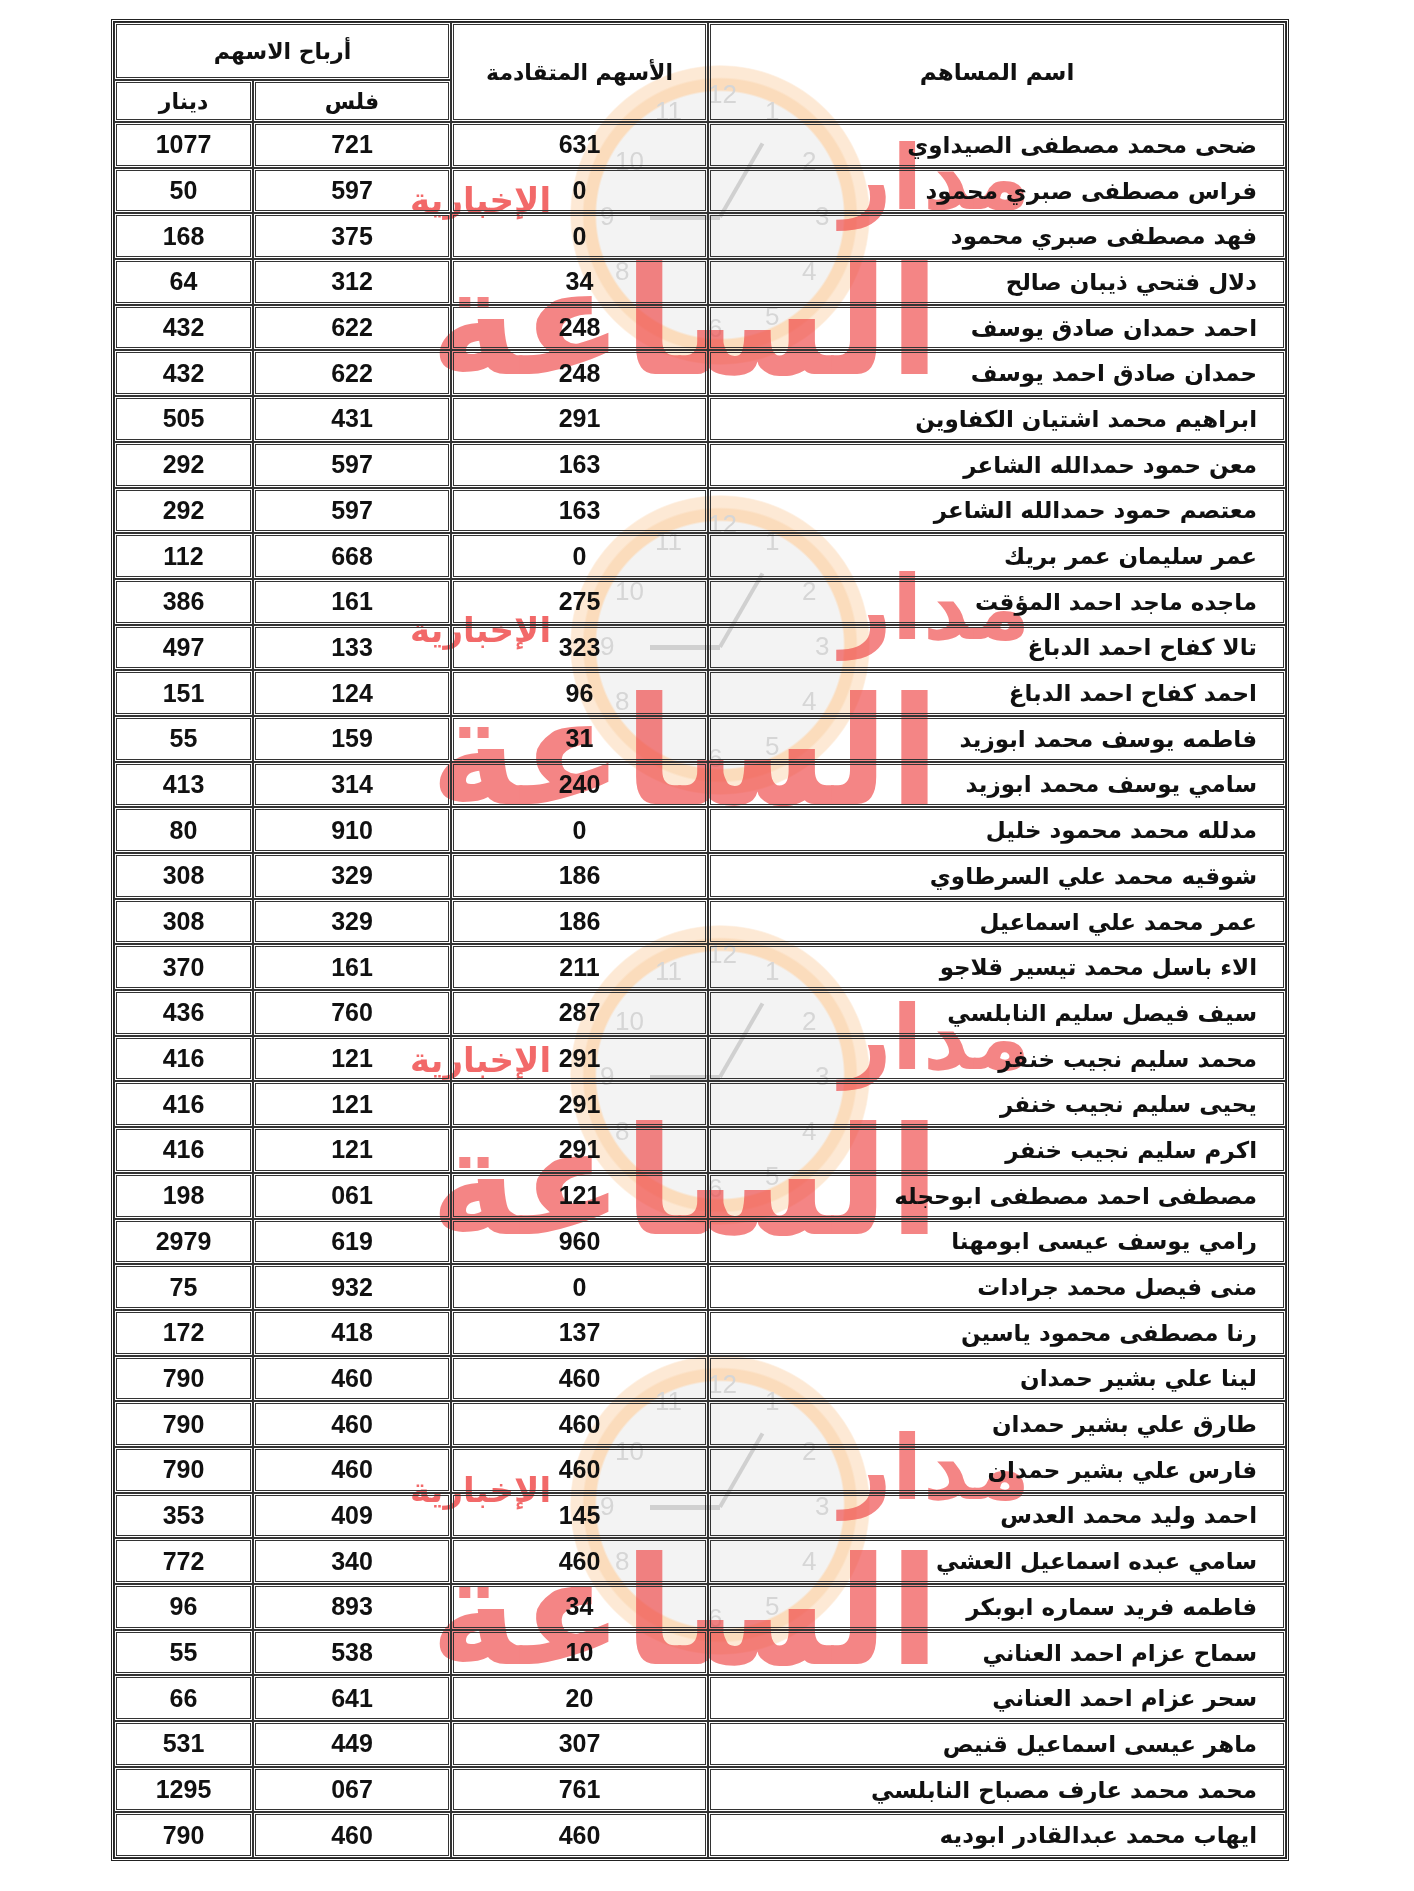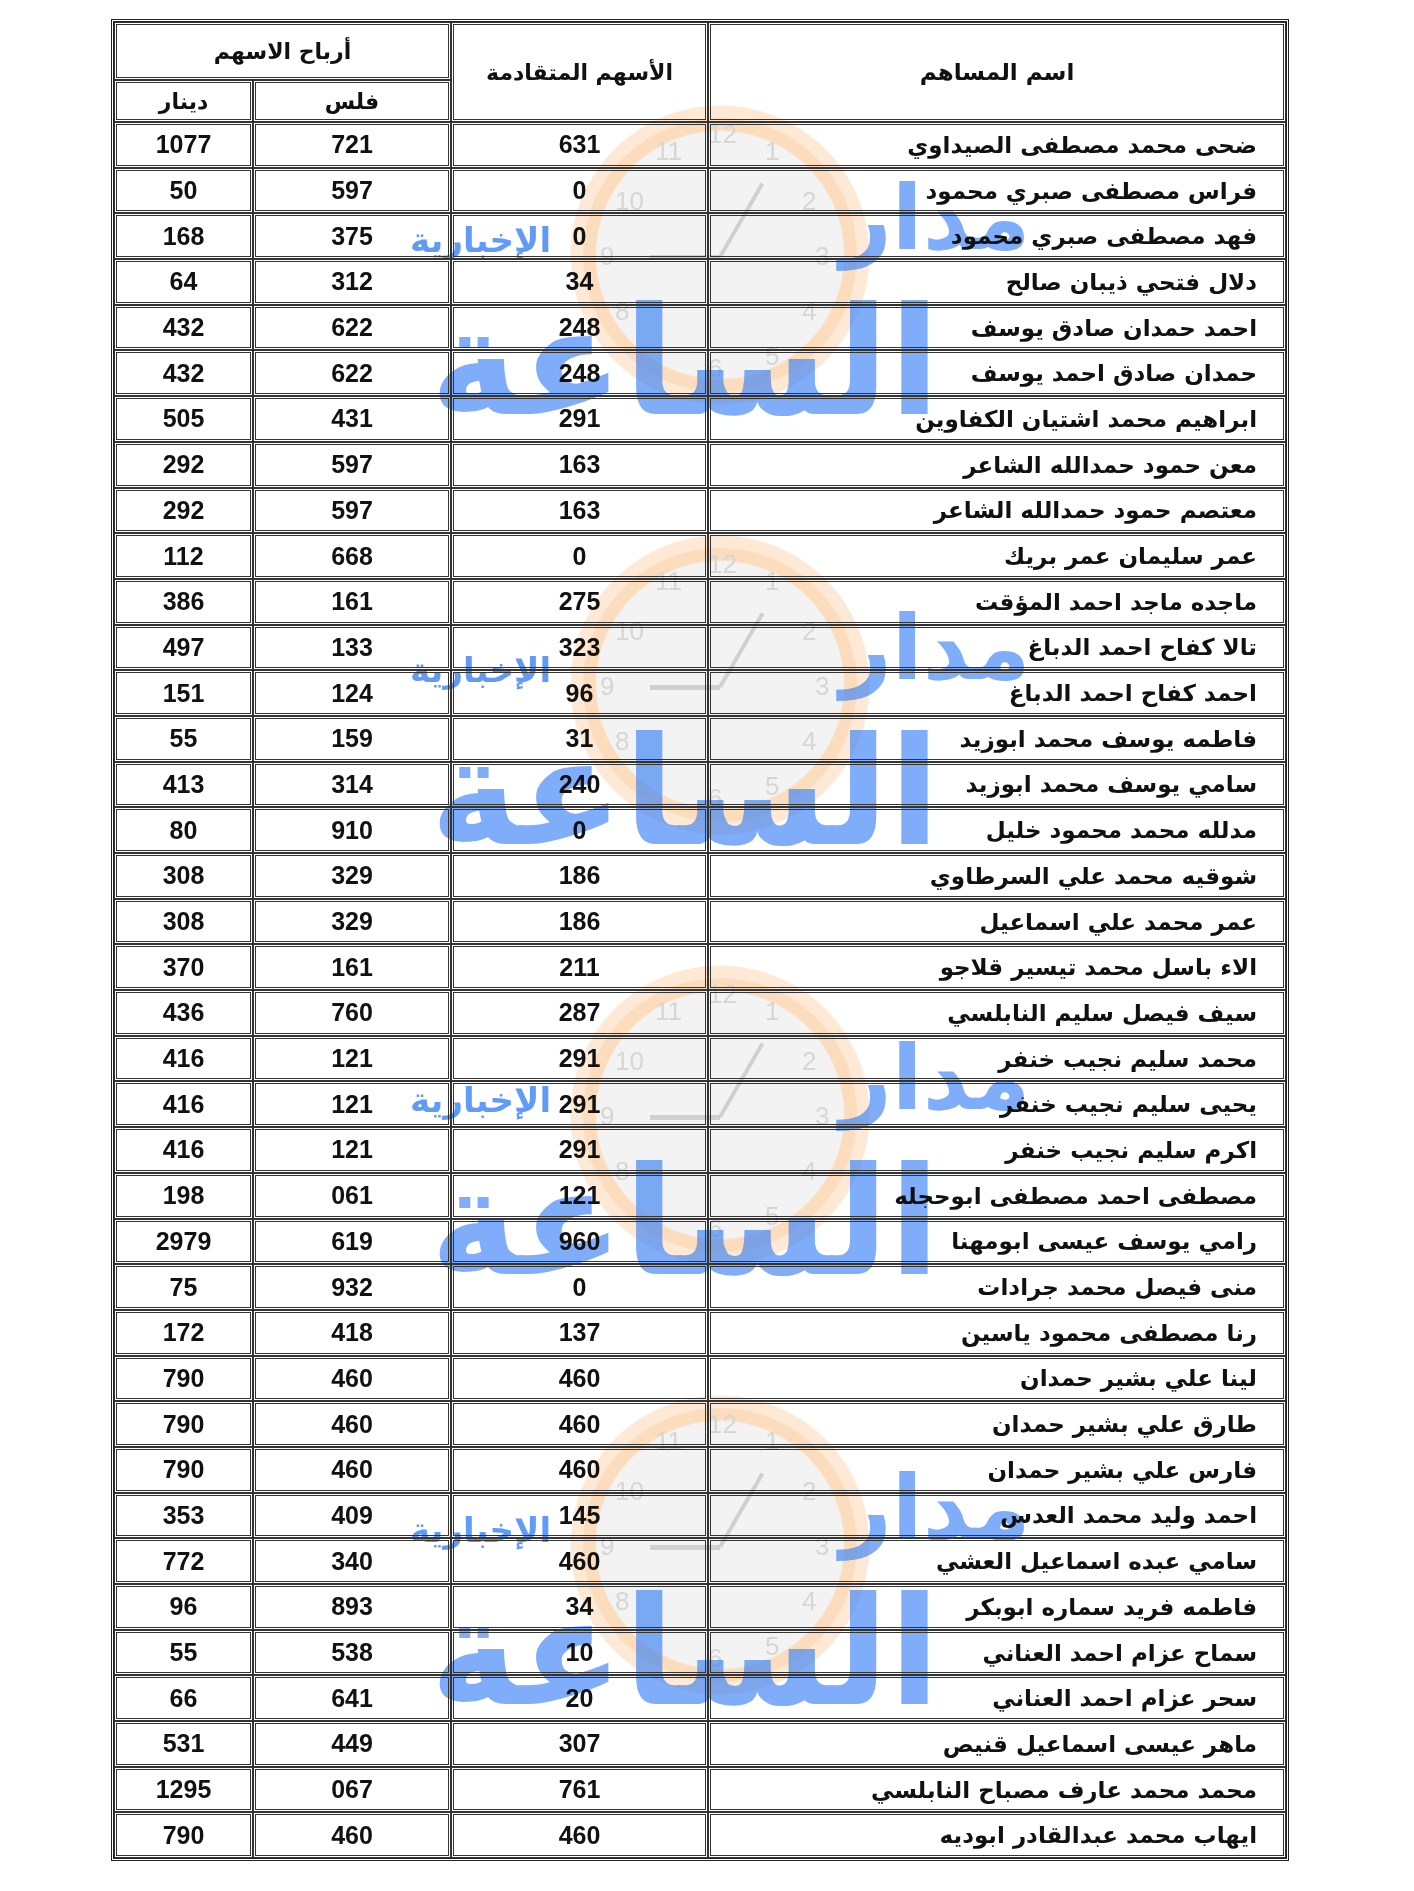--- a/index.html
+++ b/index.html
@@ -1,27 +1,27 @@
 <!DOCTYPE html>
 <html><head>
 <meta charset="utf-8">
 <style>
   html, body { margin: 0; padding: 0; background: #ffffff; }
   body { width: 1414px; height: 1891px; position: relative; overflow: hidden;
          font-family: "DejaVu Sans", sans-serif; color: #111; }
 
   
-  .wm-layer { position: absolute; inset: 0; pointer-events: none; z-index: 0; margin-top: 40px; }
+  .wm-layer { position: absolute; inset: 0; pointer-events: none; z-index: 0; }
   .wm { position: absolute; width: 300px; height: 300px; }
   .wm .ring { position: absolute; left: 0; top: 0; width: 300px; height: 300px; border-radius: 50%;
               background: radial-gradient(circle, #f3f3f3 0 58%, #fbdcbc 59% 64%, #fde9d5 65% 70%, rgba(255,255,255,0) 71%); }
   .wm .num { position: absolute; color: #d6d6d6; font-family: "Liberation Sans", sans-serif; font-size: 26px; }
   .wm .hand1 { position: absolute; left: 150px; top: 150px; width: 70px; height: 5px; background: #d0d0d0; transform-origin: 0 50%; transform: rotate(180deg); }
   .wm .hand2 { position: absolute; left: 150px; top: 150px; width: 85px; height: 4px; background: #d0d0d0; transform-origin: 0 50%; transform: rotate(-60deg); }
-  .wm-text { position: absolute; color: #3b82f6; font-weight: bold; font-family: "DejaVu Sans", sans-serif; white-space: nowrap; direction: rtl; }
+  .wm-text { position: absolute; color: #ef4444; font-weight: bold; font-family: "DejaVu Sans", sans-serif; white-space: nowrap; direction: rtl; }
   .wm-big { font-size: 150px; opacity: .65; }
   .wm-small { font-size: 34px; opacity: .8; }
 
   
   .sheet { position: absolute; left: 111px; top: 19px; width: 1172px; z-index: 1; }
   table { border-collapse: separate; border-spacing: 0; width: 1172px; table-layout: fixed;
           border: 3px double #222; direction: rtl; }
   td, th { border: 3px double #333; padding: 0; text-align: center; vertical-align: middle; background: transparent; }
   th { font-weight: bold; font-size: 22px; }
   .hdr-top { height: 58px; }

